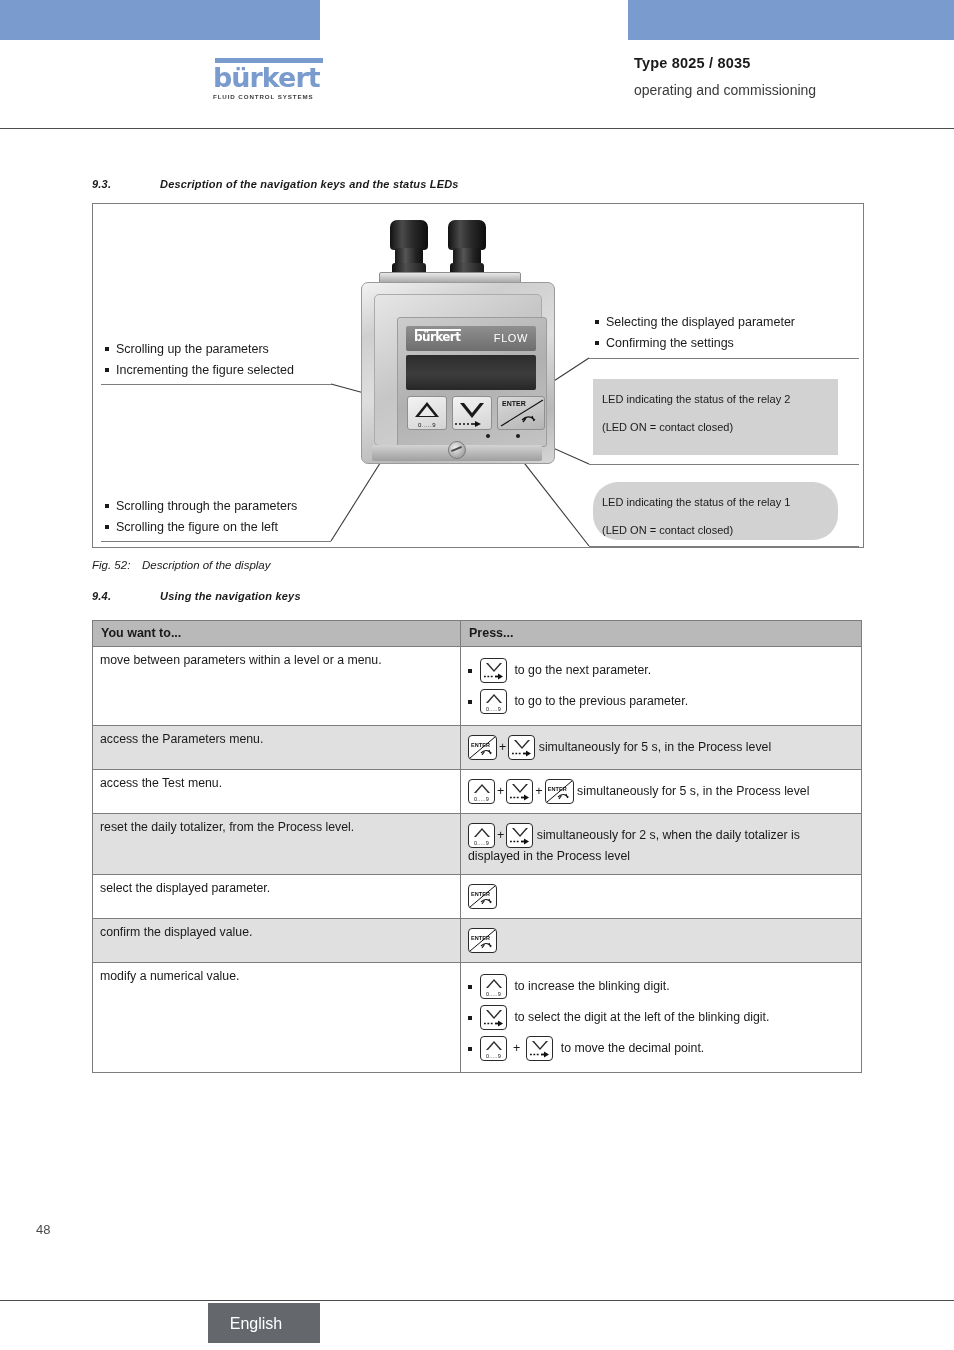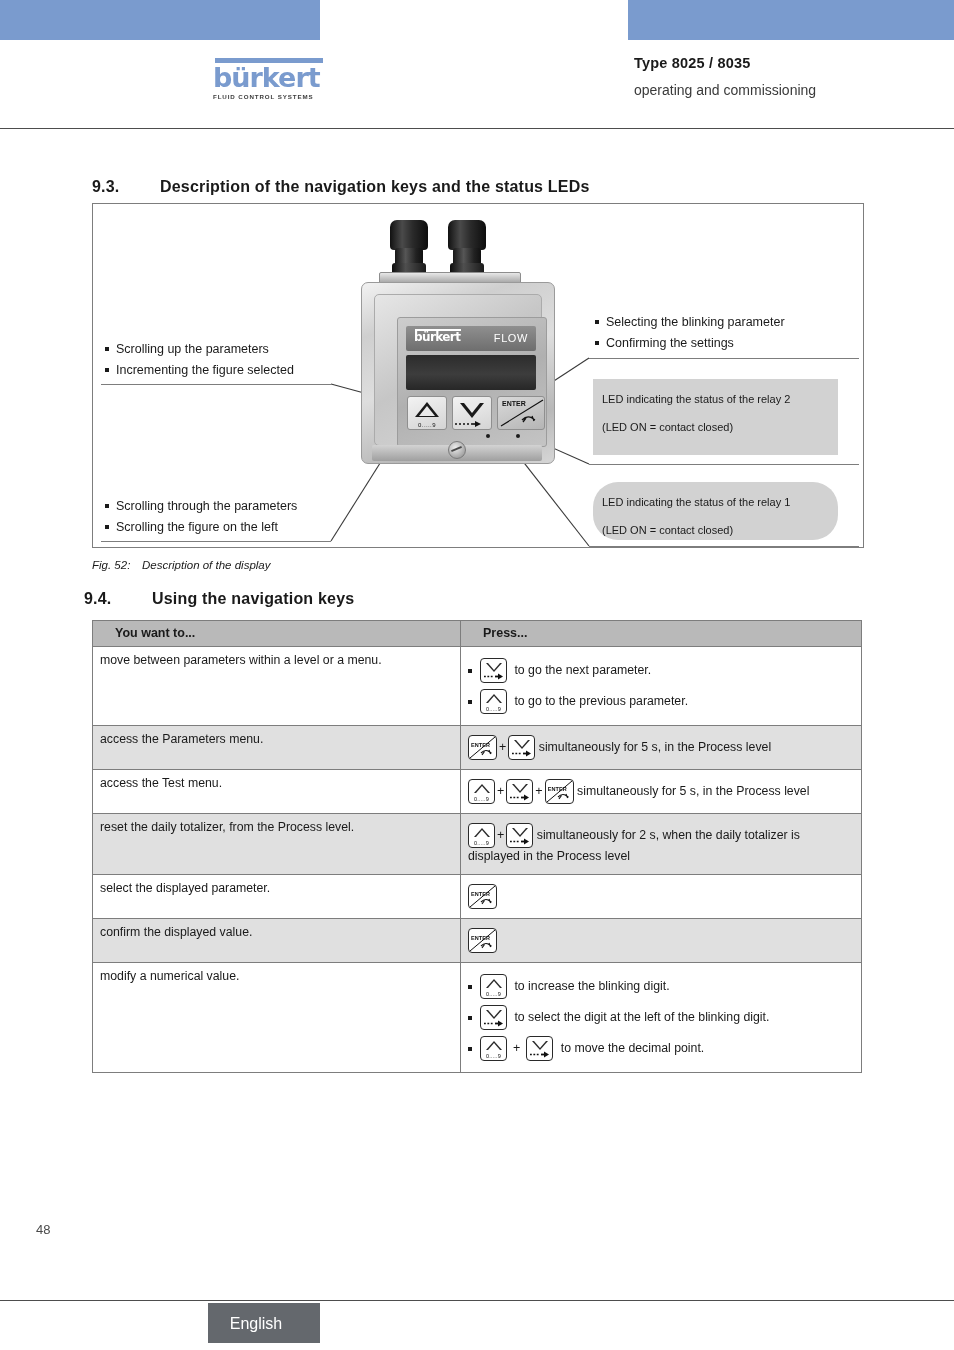--- a/index.html
+++ b/index.html
@@ -19,24 +19,24 @@
     color:#7a9bce;letter-spacing:-1px;line-height:27px;margin-top:-1px;}
   .logo-sub{font-family:"Liberation Sans",sans-serif;font-weight:bold;font-size:6.2px;
     color:#3c3c3c;letter-spacing:0.9px;margin-top:2px;}
 
   .hdr-title{position:absolute;left:634px;top:55px;font-size:14.5px;font-weight:bold;
     letter-spacing:.2px;}
   .hdr-sub{position:absolute;left:634px;top:82px;font-size:14px;color:#3a3a3a;}
   .hdr-rule{position:absolute;left:0;top:128px;width:954px;height:1px;background:#4d4d4d;}
 
   
-  .sec{position:absolute;font-size:16px;font-weight:bold;letter-spacing:.2px;}
+  .sec{position:absolute;font-size:11px;font-weight:bold;letter-spacing:.2px;font-style:italic;}
   .sec .num{display:inline-block;width:68px;}
   #sec93{left:92px;top:178px;}
-  #sec94{left:84px;top:590px;}
+  #sec94{left:92px;top:590px;}
 
   
   #figbox{position:absolute;left:92px;top:203px;width:770px;height:343px;
     border:1px solid #7d7d7d;background:#fff;overflow:hidden;}
 
   
   #device{position:absolute;left:264px;top:16px;width:200px;height:250px;}
   .gland{position:absolute;width:44px;height:56px;top:0;}
   .gland .cap{position:absolute;top:0;left:3px;width:38px;height:30px;background:#1d1d1d;
     border-radius:7px 7px 4px 4px;
@@ -122,21 +122,21 @@
   #leaders{position:absolute;left:0;top:0;width:770px;height:343px;pointer-events:none;}
 
   .figcap{position:absolute;left:92px;top:553px;font-size:11.5px;font-style:italic;color:#1a1a1a;}
   .figcap .lbl{display:inline-block;width:50px;margin-top:6px;}
 
   
   #tbl{position:absolute;left:92px;top:620px;width:770px;border-collapse:collapse;
     table-layout:fixed;}
   #tbl td,#tbl th{border:1px solid #7d7d7d;vertical-align:top;
     font-size:12.3px;line-height:17px;padding:5px 7px;text-align:left;}
-  #tbl th{background:#b9b9b9;font-weight:bold;font-size:12.5px;padding:4px 22px;}
+  #tbl th{background:#b9b9b9;font-weight:bold;font-size:12.5px;padding:4px 8px;}
   #tbl tr.alt td{background:#e0e0e0;}
   .c1{width:368px;} .c2{width:auto;}
   .pressline{display:block;margin:4px 0;white-space:normal;}
   .bullrow{display:flex;align-items:center;gap:4px;margin:6px 0;}
   .bullrow .dot{width:4px;height:4px;background:#1a1a1a;flex:none;margin-right:4px;}
 
   
   .kk{display:inline-block;vertical-align:middle;position:relative;
     width:25px;height:23px;border:1px solid #2a2a2a;border-radius:4px;background:#fff;flex:none;}
   .kk .tri{position:absolute;left:50%;transform:translateX(-50%);width:0;height:0;}
@@ -264,21 +264,21 @@
   <div class="callout" id="co-bl">
     <ul>
       <li>Scrolling through the parameters</li>
       <li>Scrolling the figure on the left</li>
     </ul>
   </div>
   <div class="uline" id="ul-bl"></div>
 
   <div class="callout" id="co-tr">
     <ul>
-      <li>Selecting the blinking parameter</li>
+      <li>Selecting the displayed parameter</li>
       <li>Confirming the settings</li>
     </ul>
   </div>
   <div class="uline" id="ul-tr"></div>
 
   <div class="ledbox" id="ledbox2">
     <p>LED indicating the  status of the relay 2</p>
     <p>(LED ON = contact closed)</p>
   </div>
   <div class="uline" id="ul-r2"></div>

